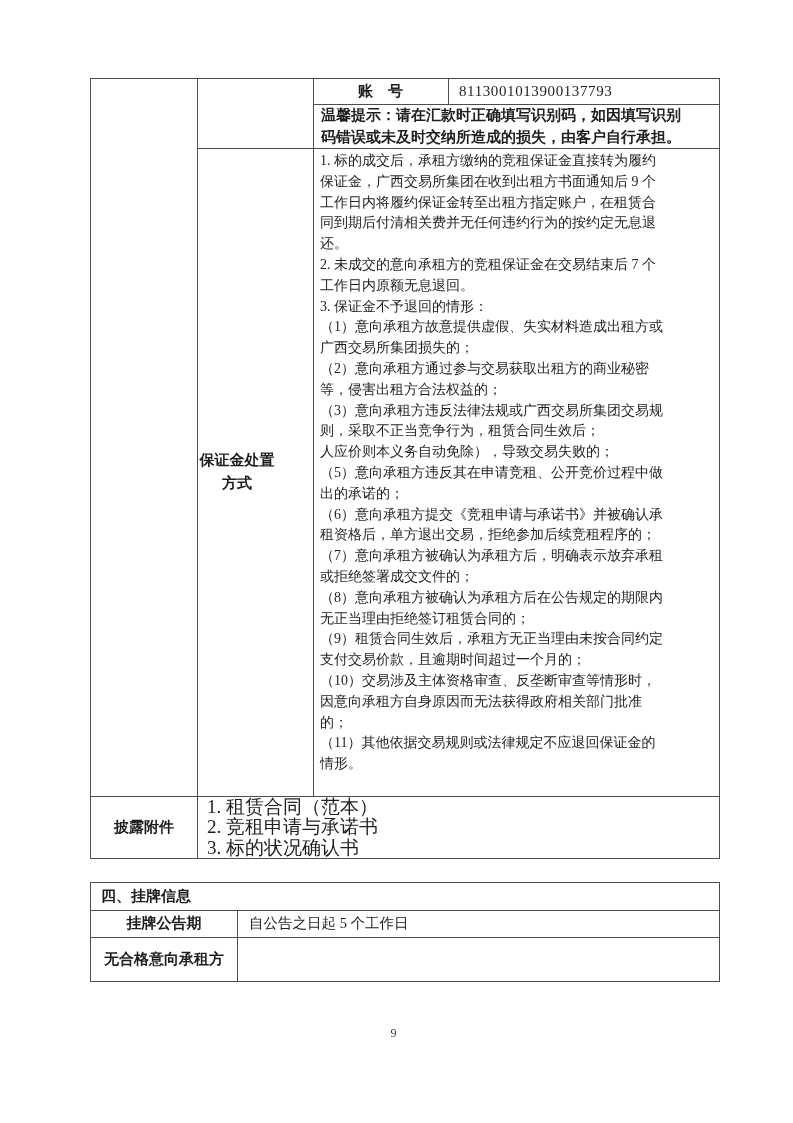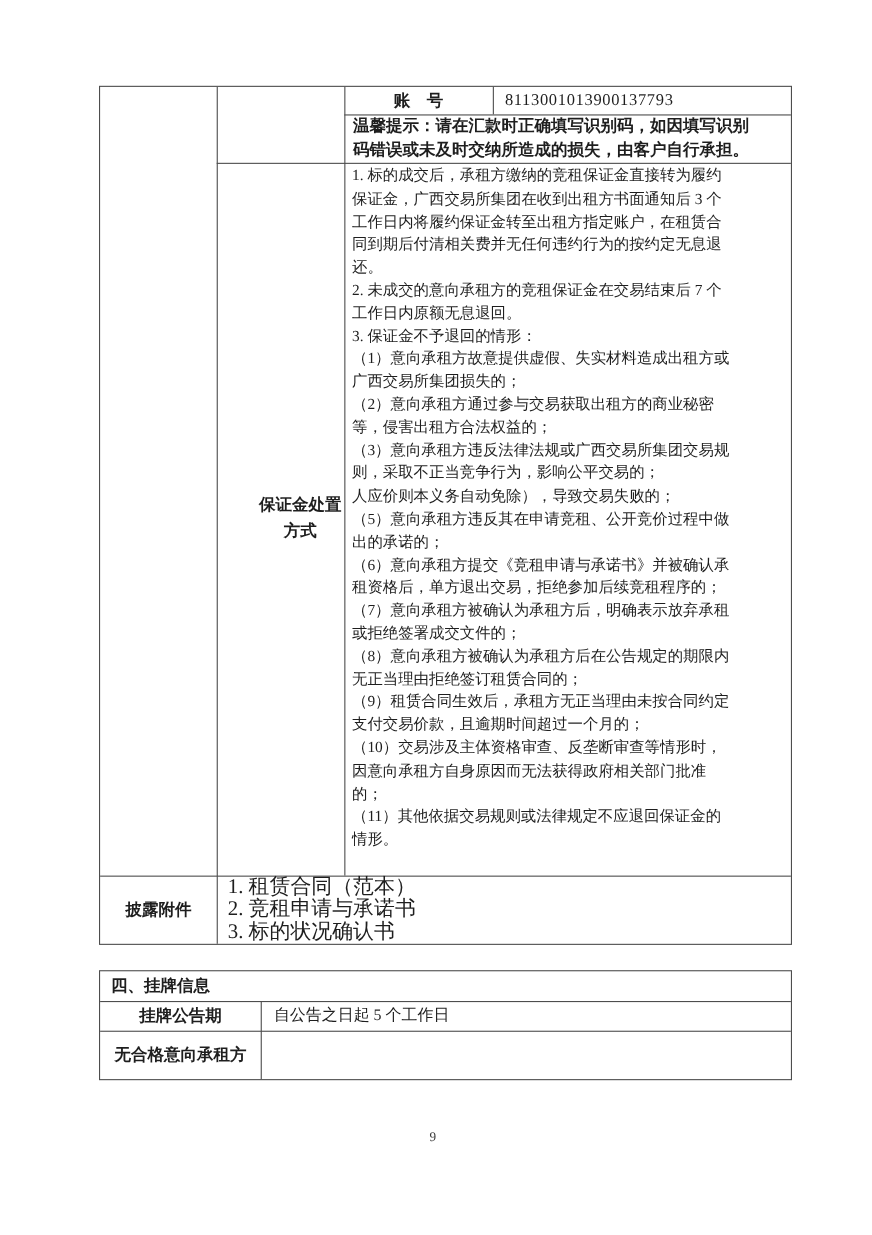--- a/index.html
+++ b/index.html
@@ -45,40 +45,40 @@
     <div class="ln hln" style="top:717px;left:0;right:0;"></div>
 
     <div class="cell center bold fs15" style="left:222px;top:0;width:135px;height:25px;">账　号</div>
     <div class="cell vcenter acct-num" style="left:357px;top:0;right:0;height:25px;padding-left:11px;">8113001013900137793</div>
 
     <div class="cell" style="left:222px;top:25px;right:0;height:44px;padding:1px 0 0 8px;">
         <div class="reminder-line">温馨提示：请在汇款时正确填写识别码，如因填写识别</div>
         <div class="reminder-line">码错误或未及时交纳所造成的损失，由客户自行承担。</div>
       </div>
 
-    <div class="cell center" style="left:124px;top:69px;width:116px;height:648px;flex-direction:column;">
+    <div class="cell center" style="left:88px;top:69px;width:116px;height:648px;flex-direction:column;">
         <div class="label-line">保证金处置</div>
         <div class="label-line">方式</div>
       </div>
 
     <div class="cell" style="left:222px;top:69px;right:0;height:648px;padding:3px 4px 0 7px;">
         <div class="content-line">1. 标的成交后，承租方缴纳的竞租保证金直接转为履约</div>
-        <div class="content-line">保证金，广西交易所集团在收到出租方书面通知后 3 个</div>
+        <div class="content-line">保证金，广西交易所集团在收到出租方书面通知后 9 个</div>
         <div class="content-line">工作日内将履约保证金转至出租方指定账户，在租赁合</div>
         <div class="content-line">同到期后付清相关费并无任何违约行为的按约定无息退</div>
         <div class="content-line">还。</div>
         <div class="content-line">2. 未成交的意向承租方的竞租保证金在交易结束后 7 个</div>
         <div class="content-line">工作日内原额无息退回。</div>
         <div class="content-line">3. 保证金不予退回的情形：</div>
         <div class="content-line">（1）意向承租方故意提供虚假、失实材料造成出租方或</div>
         <div class="content-line">广西交易所集团损失的；</div>
         <div class="content-line">（2）意向承租方通过参与交易获取出租方的商业秘密</div>
         <div class="content-line">等，侵害出租方合法权益的；</div>
         <div class="content-line">（3）意向承租方违反法律法规或广西交易所集团交易规</div>
-        <div class="content-line">则，采取不正当竞争行为，影响公平交易的；</div>
+        <div class="content-line">则，采取不正当竞争行为，租赁合同生效后；</div>
         <div class="content-line">人应价则本义务自动免除），导致交易失败的；</div>
         <div class="content-line">（5）意向承租方违反其在申请竞租、公开竞价过程中做</div>
         <div class="content-line">出的承诺的；</div>
         <div class="content-line">（6）意向承租方提交《竞租申请与承诺书》并被确认承</div>
         <div class="content-line">租资格后，单方退出交易，拒绝参加后续竞租程序的；</div>
         <div class="content-line">（7）意向承租方被确认为承租方后，明确表示放弃承租</div>
         <div class="content-line">或拒绝签署成交文件的；</div>
         <div class="content-line">（8）意向承租方被确认为承租方后在公告规定的期限内</div>
         <div class="content-line">无正当理由拒绝签订租赁合同的；</div>
         <div class="content-line">（9）租赁合同生效后，承租方无正当理由未按合同约定</div>

